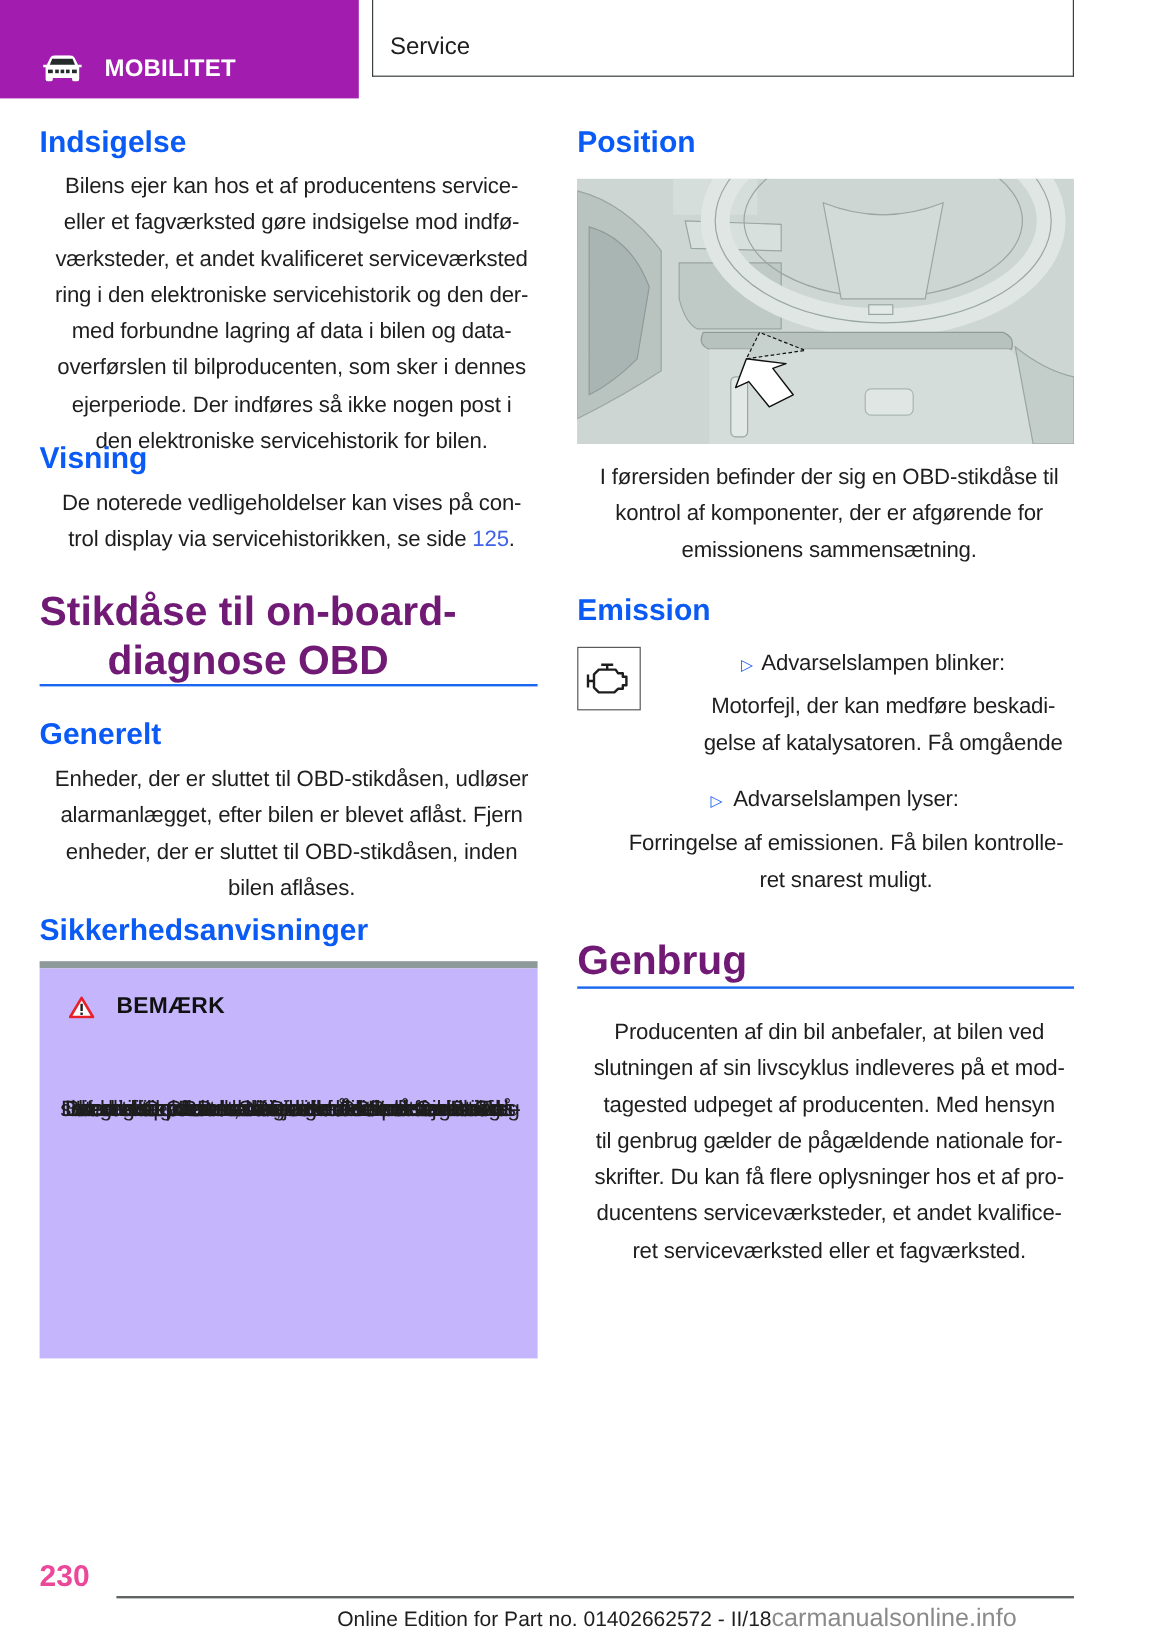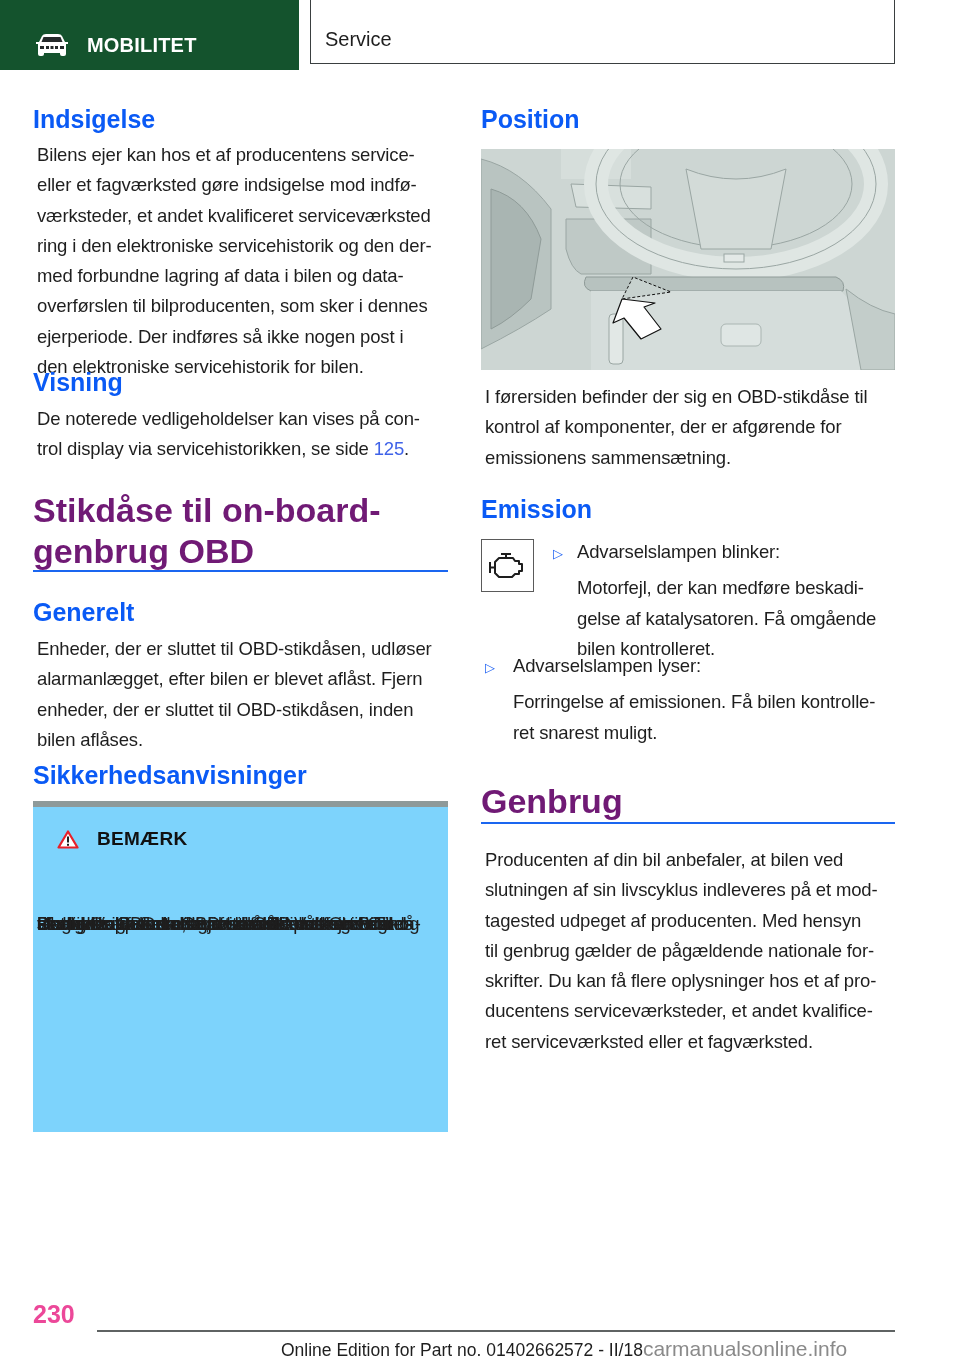--- a/index.html
+++ b/index.html
@@ -2,22 +2,22 @@
 <html><head>
 <meta charset="utf-8">
 <style>
   html, body { margin: 0; padding: 0; }
   body {
     width: 960px; height: 1362px; position: relative; overflow: hidden;
     background: #ffffff; color: #1e1e1e;
     font-family: "Liberation Sans", "DejaVu Sans", sans-serif;
   }
   .hdr-dark {
-    position: absolute; left: 0; top: 0; width: 299px; height: 70px;
-    background: #14532d; color: #fff; display: flex; align-items: flex-end;
+    position: absolute; left: 0; top: 0; width: 299px; height: 82px;
+    background: #a21caf; color: #fff; display: flex; align-items: flex-end;
     box-sizing: border-box; padding: 16px 0 13px 35px;
   }
   .hdr-dark .car { width: 34px; height: 22px; margin-right: 18px; margin-bottom: 1px; }
   .hdr-dark .label { font-weight: bold; font-size: 20px; letter-spacing: 0.2px; }
   .hdr-light {
     position: absolute; left: 310px; top: -2px; width: 585px; height: 66px;
     border: 1.5px solid #3a3f40; border-top: none; box-sizing: border-box;
     display: flex; align-items: flex-end; padding: 0 0 12px 14px;
     font-size: 20px; color: #1e1e1e;
   }
@@ -25,24 +25,24 @@
   h3 {
     margin: 0; color: #0a5af5; font-weight: bold; font-size: 25px; line-height: 30px;
   }
   h2 {
     margin: 0; color: #701a75; font-weight: bold; font-size: 34px; line-height: 41px;
   }
   p { margin: 4px; font-size: 18.5px; line-height: 26.3px; letter-spacing: -0.15px; }
   .link { color: #3f62e8; }
   .rule-blue { height: 1.5px; background: #1a66f0; width: 415px; }
 
-  .abs { position: absolute; }
+  .abs { position: absolute; text-align: center; }
 
   .note-bar { position: absolute; left: 33px; top: 801px; width: 415px; height: 6px; background: #8e9a9a; }
-  .note-box { position: absolute; left: 33px; top: 807px; width: 415px; height: 325px; background: #7dd3fc; }
+  .note-box { position: absolute; left: 33px; top: 807px; width: 415px; height: 325px; background: #c4b5fd; }
   .note-title { position: absolute; left: 24px; top: 21px; display: flex; align-items: center; }
   .note-title .warn { width: 22px; height: 19px; margin-right: 18px; }
   .note-title span { font-weight: bold; font-size: 19px; color: #111; letter-spacing: 0.3px; }
   .note-box p { position: absolute; left: 0; top: 50px; padding: 0 0 0 0; width: 410px; }
 
   .img-box { position: absolute; left: 481px; top: 149px; width: 414px; height: 221px; background: #c9d2cf; overflow: hidden; }
 
   .tri { color: #1a5ef2; font-size: 13px; display: inline-block; width: 24px; }
   .engine-box {
     position: absolute; left: 481px; top: 539px; width: 53px; height: 53px;
@@ -87,21 +87,21 @@
 </div>
 
 <h3 class="abs" style="left:33px; top:367px;">Visning</h3>
 <div class="abs" style="left:33px; top:402px; width:420px;">
   <p>De noterede vedligeholdelser kan vises på con-</p>
   <p><span>trol display via servicehistorikken, se side </span><span class="link">125</span><span>.</span></p>
 </div>
 
 <h2 class="abs" style="left:33px; top:490px;">
   <div>Stikdåse til on-board-</div>
-  <div>genbrug OBD</div>
+  <div>diagnose OBD</div>
 </h2>
 <div class="abs rule-blue" style="left:33px; top:570px;"></div>
 
 <h3 class="abs" style="left:33px; top:597px;">Generelt</h3>
 <div class="abs" style="left:33px; top:632px; width:420px;">
   <p>Enheder, der er sluttet til OBD-stikdåsen, udløser</p>
   <p>alarmanlægget, efter bilen er blevet aflåst. Fjern</p>
   <p>enheder, der er sluttet til OBD-stikdåsen, inden</p>
   <p>bilen aflåses.</p>
 </div>
@@ -180,21 +180,20 @@
       <path d="M8 22 V33 M8 27.5 H13"></path>
     </g>
   </svg>
 </div>
 
 <div class="abs" style="left:549px; top:535px; width:350px;">
   <p><span class="tri">▷</span><span>Advarselslampen blinker:</span></p>
   <div style="padding-left:24px; margin-top:8px;">
     <p>Motorfejl, der kan medføre beskadi-</p>
     <p>gelse af katalysatoren. Få omgående</p>
-    <p>bilen kontrolleret.</p>
   </div>
 </div>
 
 <div class="abs" style="left:481px; top:649px; width:420px;">
   <p><span class="tri" style="width:28px;">▷</span><span>Advarselslampen lyser:</span></p>
   <div style="padding-left:28px; margin-top:8px;">
     <p>Forringelse af emissionen. Få bilen kontrolle-</p>
     <p>ret snarest muligt.</p>
   </div>
 </div>

